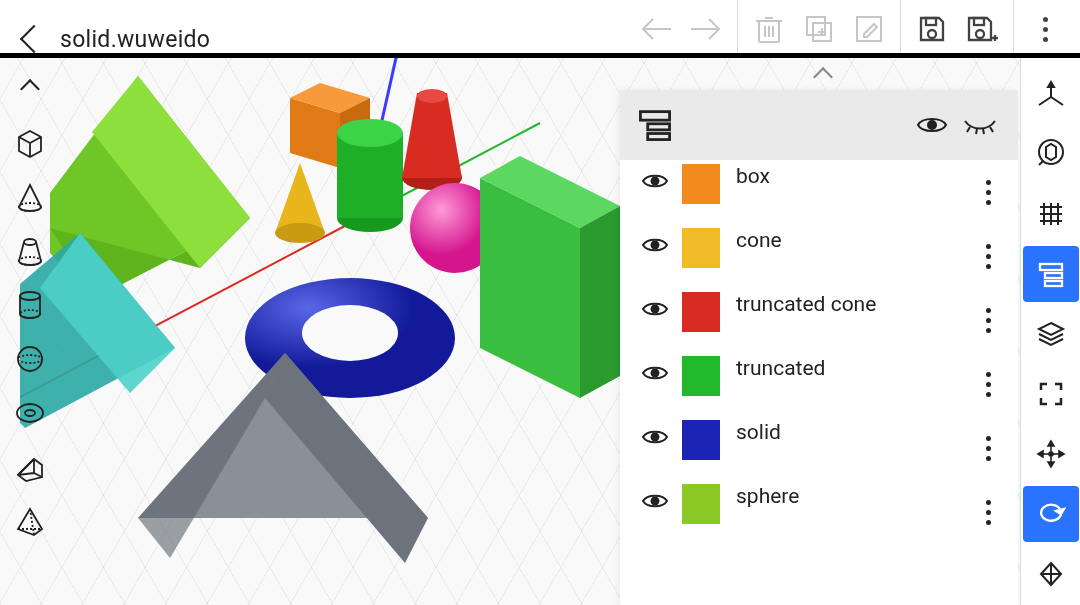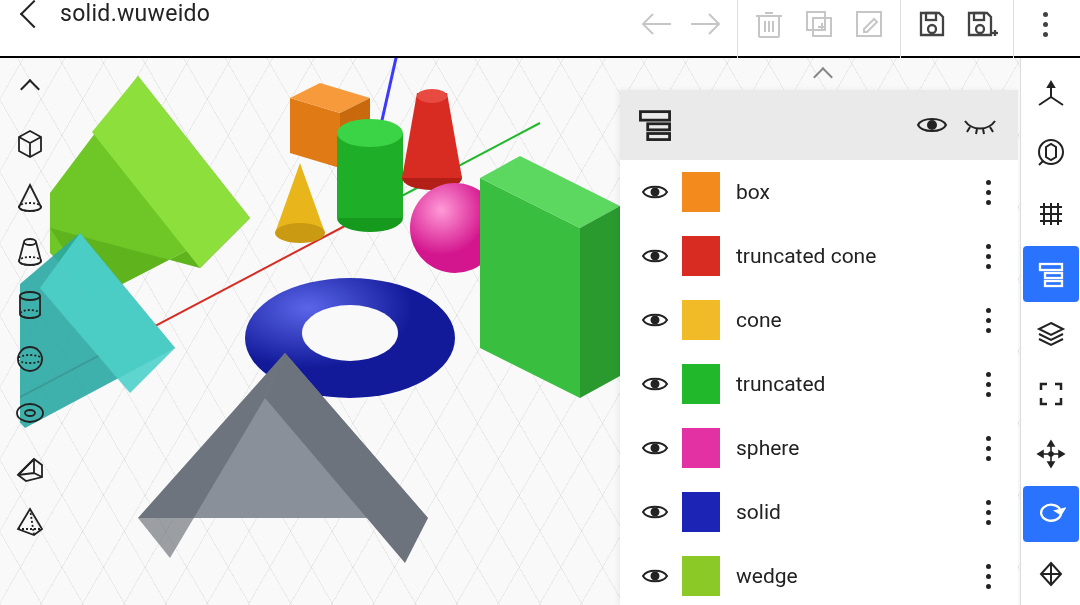--- a/index.html
+++ b/index.html
@@ -1,19 +1,19 @@
 <!DOCTYPE html>
 <html><head>
 <meta charset="utf-8">
 <style>
 * { box-sizing: border-box; margin: 0; padding: 0; }
 body { font-family: -apple-system, Roboto, sans-serif; width: 1080px; height: 605px; overflow: hidden; background: #fff; position: relative; }
 
 
-.topbar { position: absolute; top: 0; left: 0; right: 0; height: 58px; background: #fff; border-bottom: 2px solid #000000; display: flex; align-items: flex-start; padding: 0 10px 0 20px; z-index: 10; }
+.topbar { position: absolute; top: 0; left: 0; right: 0; height: 58px; background: #fff; border-bottom: 5px solid #000000; display: flex; align-items: flex-end; padding: 0 10px 0 20px; z-index: 10; }
 .topbar .back { width: 28px; height: 28px; display: flex; align-items: center; justify-content: center; cursor: pointer; }
 .topbar .title { font-size: 23px; margin-left: 12px; color: #222; letter-spacing: 0.3px; }
 .topbar .spacer { flex: 1; }
 .topbar .tbtn { width: 50px; height: 48px; display: flex; align-items: center; justify-content: center; cursor: pointer; opacity: 0.85; }
 .topbar .tbtn.disabled { opacity: 0.25; }
 .topbar .sep { width: 1px; height: 58px; background: #ddd; margin: 0 6px; }
 
 
 .lefttb { position: absolute; left: 0; top: 58px; bottom: 0; width: 60px; display: flex; flex-direction: column; align-items: center; padding-top: 4px; z-index: 5; }
 .lefttb .lbtn { width: 48px; height: 54px; display: flex; align-items: center; justify-content: center; cursor: pointer; }
@@ -30,21 +30,21 @@
   repeating-linear-gradient(60deg, rgba(0,0,0,0.06) 0, rgba(0,0,0,0.06) 1px, transparent 1px, transparent 36px),
   repeating-linear-gradient(-60deg, rgba(0,0,0,0.06) 0, rgba(0,0,0,0.06) 1px, transparent 1px, transparent 36px);
 }
 
 
 .layers { position: absolute; top: 90px; right: 62px; width: 398px; bottom: 0; background: #fff; box-shadow: -2px 0 6px rgba(0,0,0,0.06); z-index: 4; display: flex; flex-direction: column; }
 .layers-head { height: 70px; background: #eaeaea; display: flex; align-items: center; padding: 0 18px; }
 .layers-head .spacer { flex: 1; }
 .layers-head .hicon { width: 40px; height: 40px; display: flex; align-items: center; justify-content: center; cursor: pointer; margin-left: 8px; }
 .layers-list { flex: 1; overflow: hidden; }
-.layer-row { height: 64px; display: flex; align-items: center; padding: 16px 18px; cursor: pointer; }
+.layer-row { height: 64px; display: flex; padding: 4px 18px; cursor: pointer; }
 .layer-row .vis { width: 34px; height: 34px; display: flex; align-items: center; justify-content: center; cursor: pointer; }
 .layer-row .swatch { width: 38px; height: 40px; margin: 0 16px 0 10px; }
 .layer-row .lname { font-size: 21px; color: #222; flex: 1; }
 .layer-row .more { width: 24px; display: flex; align-items: center; justify-content: center; cursor: pointer; }
 
 .chev { width: 20px; height: 20px; border-left: 2.5px solid #222; border-bottom: 2.5px solid #222; transform: rotate(45deg); }
 .chev.up { transform: rotate(135deg); width: 14px; height: 14px; border-width: 2px; }
 .dots3 { display: flex; flex-direction: column; gap: 5px; }
 .dots3 span { width: 5px; height: 5px; background: #222; border-radius: 50%; }
 
@@ -358,107 +358,90 @@
           </div>
         </div>
       </div>
       <div class="layer-row">
         <div class="vis">
           <svg width="28" height="20" viewBox="0 0 28 20" fill="none" stroke="#222" stroke-width="2">
             <path d="M2 10 C6 3 22 3 26 10 C22 17 6 17 2 10 Z"></path>
             <circle cx="14" cy="10" r="3.5" fill="#222"></circle>
           </svg>
         </div>
+        <div class="swatch" style="background:#f0bb26"></div>
+        <div class="lname">cone</div>
+        <div class="more">
+          <div class="dots3">
+            <span></span>
+            <span></span>
+            <span></span>
+          </div>
+        </div>
+      </div>
+      <div class="layer-row">
+        <div class="vis">
+          <svg width="28" height="20" viewBox="0 0 28 20" fill="none" stroke="#222" stroke-width="2">
+            <path d="M2 10 C6 3 22 3 26 10 C22 17 6 17 2 10 Z"></path>
+            <circle cx="14" cy="10" r="3.5" fill="#222"></circle>
+          </svg>
+        </div>
         <div class="swatch" style="background:#d82b22"></div>
         <div class="lname">truncated cone</div>
         <div class="more">
           <div class="dots3">
             <span></span>
             <span></span>
             <span></span>
           </div>
         </div>
       </div>
       <div class="layer-row">
         <div class="vis">
           <svg width="28" height="20" viewBox="0 0 28 20" fill="none" stroke="#222" stroke-width="2">
             <path d="M2 10 C6 3 22 3 26 10 C22 17 6 17 2 10 Z"></path>
             <circle cx="14" cy="10" r="3.5" fill="#222"></circle>
           </svg>
         </div>
-        <div class="swatch" style="background:#f0bb26"></div>
-        <div class="lname">cone</div>
-        <div class="more">
-          <div class="dots3">
-            <span></span>
-            <span></span>
-            <span></span>
-          </div>
-        </div>
-      </div>
-      <div class="layer-row">
-        <div class="vis">
-          <svg width="28" height="20" viewBox="0 0 28 20" fill="none" stroke="#222" stroke-width="2">
-            <path d="M2 10 C6 3 22 3 26 10 C22 17 6 17 2 10 Z"></path>
-            <circle cx="14" cy="10" r="3.5" fill="#222"></circle>
-          </svg>
-        </div>
         <div class="swatch" style="background:#21b82c"></div>
         <div class="lname">truncated</div>
         <div class="more">
           <div class="dots3">
             <span></span>
             <span></span>
             <span></span>
           </div>
         </div>
       </div>
       <div class="layer-row">
         <div class="vis">
           <svg width="28" height="20" viewBox="0 0 28 20" fill="none" stroke="#222" stroke-width="2">
             <path d="M2 10 C6 3 22 3 26 10 C22 17 6 17 2 10 Z"></path>
             <circle cx="14" cy="10" r="3.5" fill="#222"></circle>
           </svg>
         </div>
-        <div class="swatch" style="background:#e331a3"></div>
-        <div class="lname">sphere</div>
-        <div class="more">
-          <div class="dots3">
-            <span></span>
-            <span></span>
-            <span></span>
-          </div>
-        </div>
-      </div>
-      <div class="layer-row">
-        <div class="vis">
-          <svg width="28" height="20" viewBox="0 0 28 20" fill="none" stroke="#222" stroke-width="2">
-            <path d="M2 10 C6 3 22 3 26 10 C22 17 6 17 2 10 Z"></path>
-            <circle cx="14" cy="10" r="3.5" fill="#222"></circle>
-          </svg>
-        </div>
         <div class="swatch" style="background:#1b24b5"></div>
         <div class="lname">solid</div>
         <div class="more">
           <div class="dots3">
             <span></span>
             <span></span>
             <span></span>
           </div>
         </div>
       </div>
       <div class="layer-row">
         <div class="vis">
           <svg width="28" height="20" viewBox="0 0 28 20" fill="none" stroke="#222" stroke-width="2">
             <path d="M2 10 C6 3 22 3 26 10 C22 17 6 17 2 10 Z"></path>
             <circle cx="14" cy="10" r="3.5" fill="#222"></circle>
           </svg>
         </div>
         <div class="swatch" style="background:#8ac926"></div>
-        <div class="lname">wedge</div>
+        <div class="lname">sphere</div>
         <div class="more">
           <div class="dots3">
             <span></span>
             <span></span>
             <span></span>
           </div>
         </div>
       </div>
     </div>
 </div>

